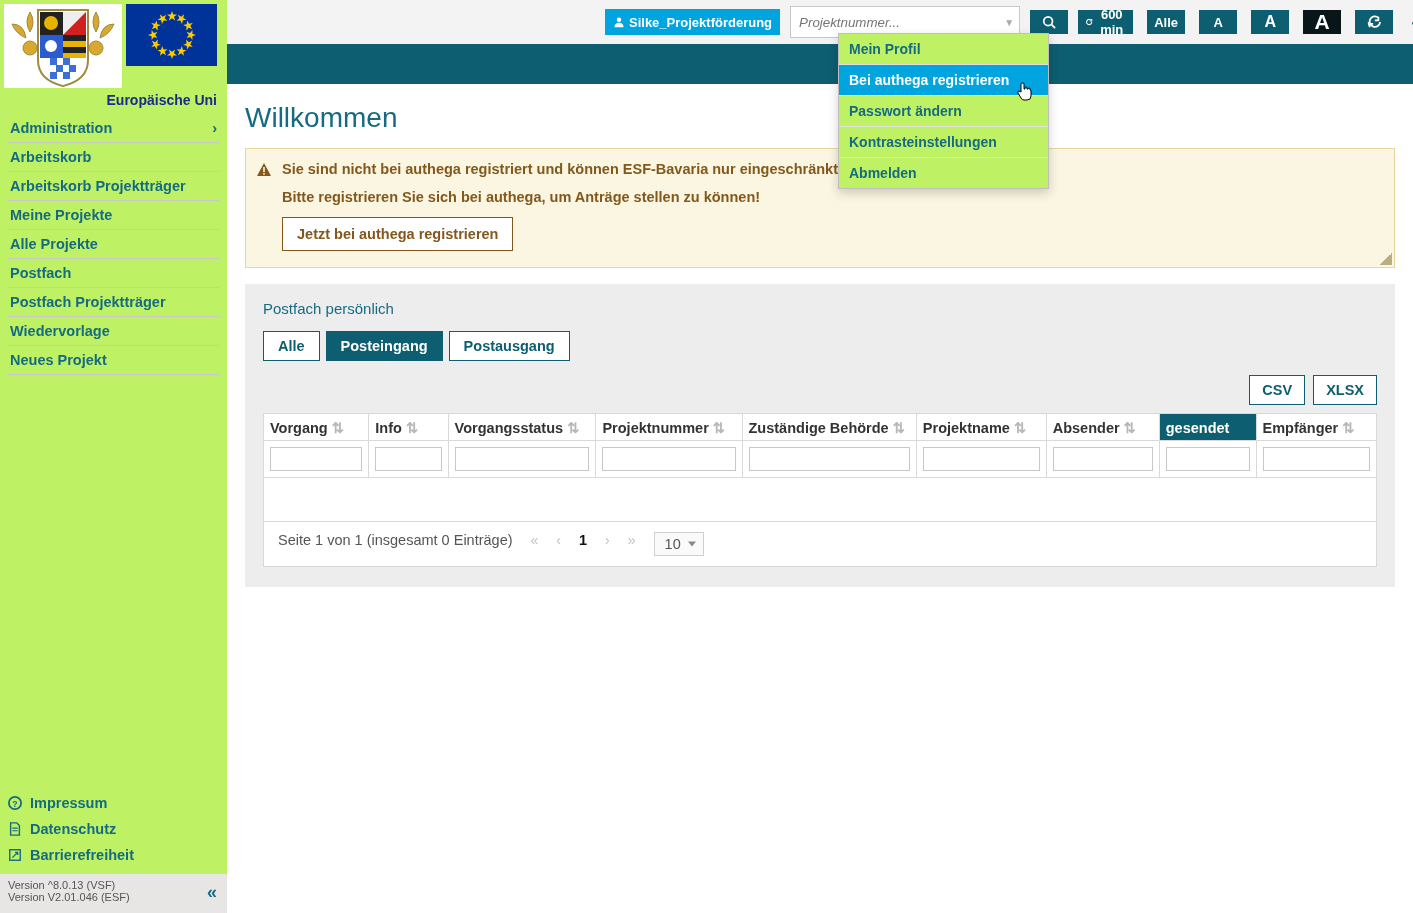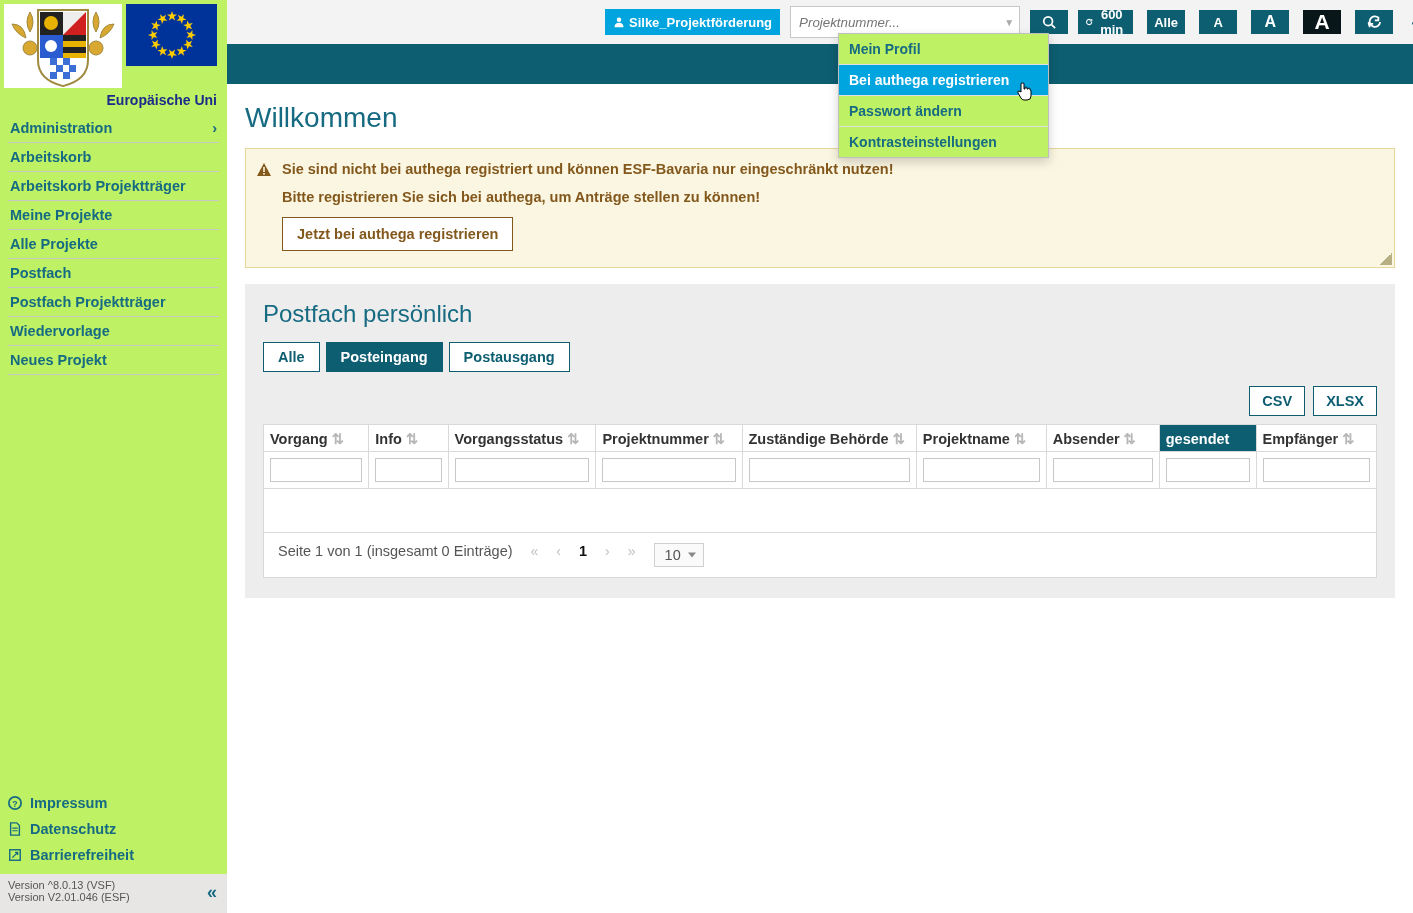--- a/index.html
+++ b/index.html
@@ -54,21 +54,21 @@
 .content{padding:18px 18px 0 18px}
 h1{font-weight:400;color:var(--link);font-size:28px;margin:0 0 14px}
 
 .warn{background:#fbf6e1;border:1px solid #e6d89c;padding:12px 16px 16px 36px;position:relative;color:var(--warn);font-weight:600;margin-bottom:16px}
 .warn::after{content:'';position:absolute;right:2px;bottom:2px;width:12px;height:12px;background:linear-gradient(135deg,transparent 50%,#b9af85 50%)}
 .warn svg{position:absolute;left:10px;top:13px;width:16px;height:16px;color:var(--warn)}
 .warn p{margin:0 0 12px}
 .warn-btn{display:inline-block;border:1px solid var(--warn);color:var(--warn);background:#fff;padding:8px 14px;font-weight:600;cursor:pointer}
 
 .panel{background:#eeeded;padding:16px 18px 20px}
-.panel h2{font-weight:400;color:var(--link);font-size:24px;margin:0 0 14px}
+.panel h2{font-weight:400;color:var(--link);font-size:15px;margin:0 0 14px}
 .tabs{display:flex;gap:6px;margin-bottom:14px}
 .tab{border:1px solid var(--teal);color:var(--teal);background:#fff;padding:6px 14px;font-weight:700;cursor:pointer}
 .tab.active{background:var(--teal);color:#fff}
 .exports{display:flex;justify-content:flex-end;gap:8px;margin-bottom:8px}
 .export-btn{border:1px solid var(--teal);color:var(--teal);background:#fff;padding:6px 12px;font-weight:700;cursor:pointer}
 
 .tbl{width:100%;border-collapse:collapse;background:#fff;border:1px solid #d9d9d9}
 .tbl th{background:#fff;border:1px solid #d9d9d9;padding:6px 6px 4px;font-weight:700;color:#333;text-align:left;white-space:nowrap}
 .tbl th.sorted{background:var(--teal);color:#fff}
 .sortico{color:#b7b7b7;margin-left:4px}
@@ -262,20 +262,21 @@
           </svg>
       </button>
       <span class="qmark">«?</span>
     </div>
 
     <div class="dropdown" id="dropdown">
         <div>Mein Profil</div>
         <div class="hover">Bei authega registrieren</div>
         <div>Passwort ändern</div>
         <div>Kontrasteinstellungen</div>
+        <div>Abmelden</div>
       </div>
     <svg class="cursor-hand" viewBox="0 0 16 20">
         <path d="M6 1 q1 0 1 1 v5 h1 v-1 q0 -1 1 -1 q1 0 1 1 v1 h1 q0 -1 1 -1 q1 0 1 1 v1 q1 0 1 1 v5 q0 4 -4 4 h-3 q-2 0 -3 -2 l-3 -5 q-1 -2 1 -2 l2 1 v-8 q0 -1 1 -1z" fill="#fff" stroke="#000" stroke-width="1"></path>
       </svg>
   </div>
 
   <div class="bluebar"></div>
 
   <div class="content">
     <h1>Willkommen</h1>

